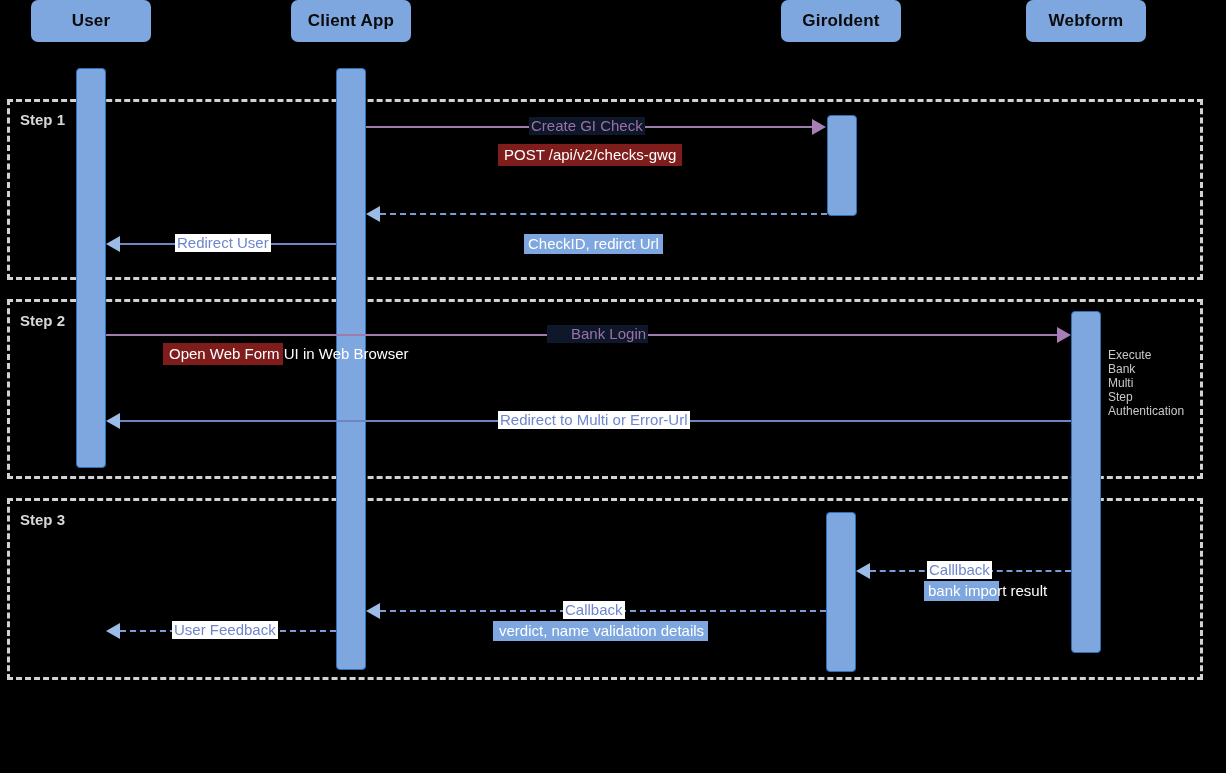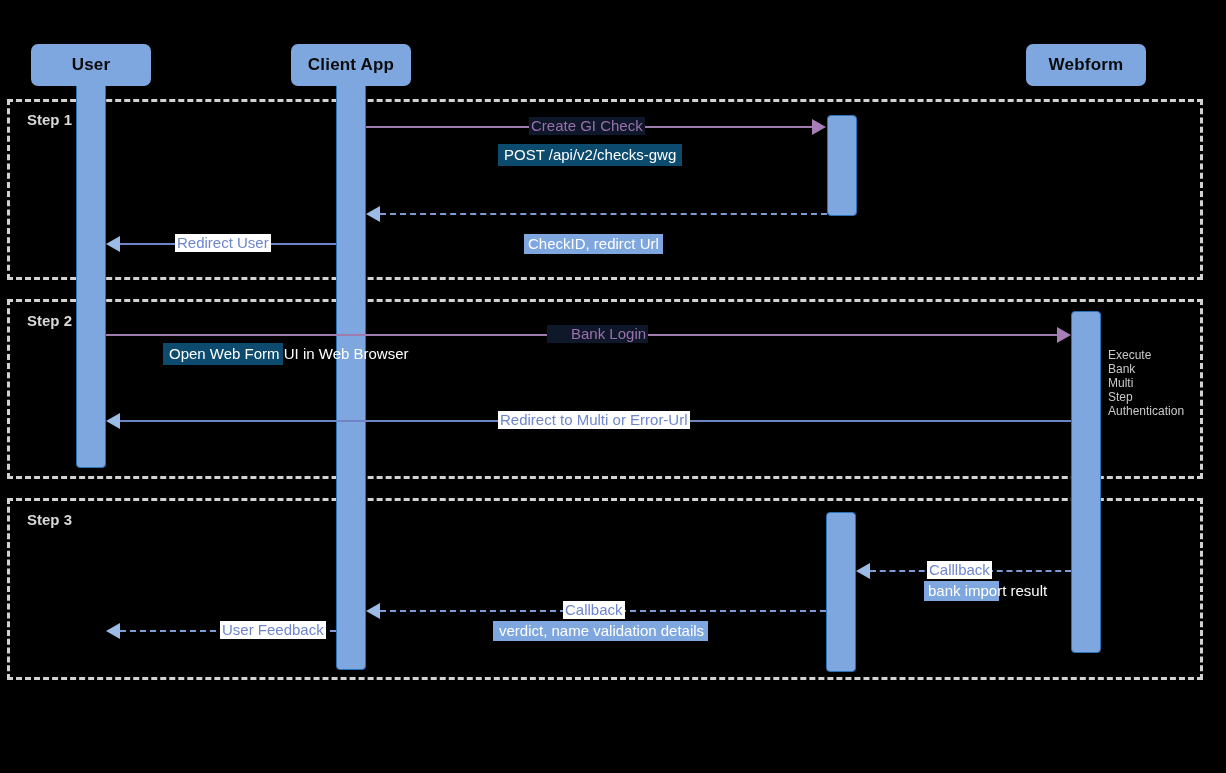--- a/index.html
+++ b/index.html
@@ -10,21 +10,20 @@
   .participant{
     position:absolute;
     background:#7EA6DF;
     border-radius:7px;
     display:flex;align-items:center;justify-content:center;
     color:#0b0b0b;
     font-weight:bold;
     font-size:17px;
     letter-spacing:.2px;
     height:42px;
-    margin-top:44px;
   }
 
   
   .activation{
     position:absolute;
     background:#7EA6DF;
     border:1px solid #2A72B8;
     border-radius:4px;
     box-sizing:border-box;
   }
@@ -35,21 +34,20 @@
     border:3px dashed #D2D2D2;
     box-sizing:border-box;
     background:transparent;
   }
   .frame-label{
     position:absolute;
     color:#D8D8D8;
     font-weight:bold;
     font-size:15px;
     white-space:nowrap;
-    margin-left:7px;
   }
 
   
   .msgline{position:absolute;height:0;border-top:2px solid #9F7BAE;}
   .msgline.blue{border-top:2px solid #6E84C4;}
   .msgline.bluedash{border-top:2px dashed #7D9BD6;}
 
   
   .arrow{position:absolute;width:0;height:0;}
   .arrow.right-purple{
@@ -64,21 +62,21 @@
   
   .lbl{
     position:absolute;
     white-space:nowrap;
     font-size:15px;
     line-height:18px;
     padding:0 2px;
   }
   .lbl.purple-on-white{background:#0f172a;color:#9A72AA;}
   .lbl.blue-on-white{background:#FFFFFF;color:#6E86CC;}
-  .lbl.white-on-purple{background:#0c4a6e;color:#FFFFFF;padding:2px 6px;}
+  .lbl.white-on-purple{background:#7f1d1d;color:#FFFFFF;padding:2px 6px;}
   .lbl.white-on-blue{background:#7EA6DF;color:#FFFFFF;padding:1px 4px;}
   .lbl.center{text-align:left;}
 
   
   .sidenote{
     position:absolute;
     color:#C9C9C9;
     font-size:12px;
     line-height:14px;
     white-space:pre-line;
@@ -106,20 +104,23 @@
 
   <div class="activation" style="left:826px;top:512px;width:30px;height:160px;"></div>
 
   <div class="activation" style="left:1071px;top:311px;width:30px;height:342px;"></div>
 
   <div class="participant" style="left:31px;top:0px;width:120px;">
     <span>User</span>
   </div>
   <div class="participant" style="left:291px;top:0px;width:120px;">
     <span>Client App</span>
+  </div>
+  <div class="participant" style="left:781px;top:0px;width:120px;">
+    <span>GiroIdent</span>
   </div>
   <div class="participant" style="left:1026px;top:0px;width:120px;">
     <span>Webform</span>
   </div>
 
   <div class="msgline" style="left:366px;top:126px;width:446px;"></div>
   <div class="arrow right-purple" style="left:812px;top:119px;"></div>
   <div class="lbl purple-on-white" style="left:529px;top:117px;">Create GI Check</div>
   <div class="lbl white-on-purple" style="left:498px;top:144px;">POST /api/v2/checks-gwg</div>
 
@@ -153,15 +154,15 @@
   <div class="lbl white-on-blue center" style="left:924px;top:581px;width:67px;">bank import
 result</div>
 
   <div class="msgline bluedash" style="left:380px;top:610px;width:446px;"></div>
   <div class="arrow left-blue" style="left:366px;top:603px;"></div>
   <div class="lbl blue-on-white" style="left:563px;top:601px;">Callback</div>
   <div class="lbl white-on-blue" style="left:493px;top:621px;padding-left:6px;">verdict, name validation details</div>
 
   <div class="msgline bluedash" style="left:120px;top:630px;width:216px;"></div>
   <div class="arrow left-blue" style="left:106px;top:623px;"></div>
-  <div class="lbl blue-on-white" style="left:172px;top:621px;margin-left:48px;">User Feedback</div>
+  <div class="lbl blue-on-white" style="left:172px;top:621px;">User Feedback</div>
 
 </div>
 
 </body></html>

